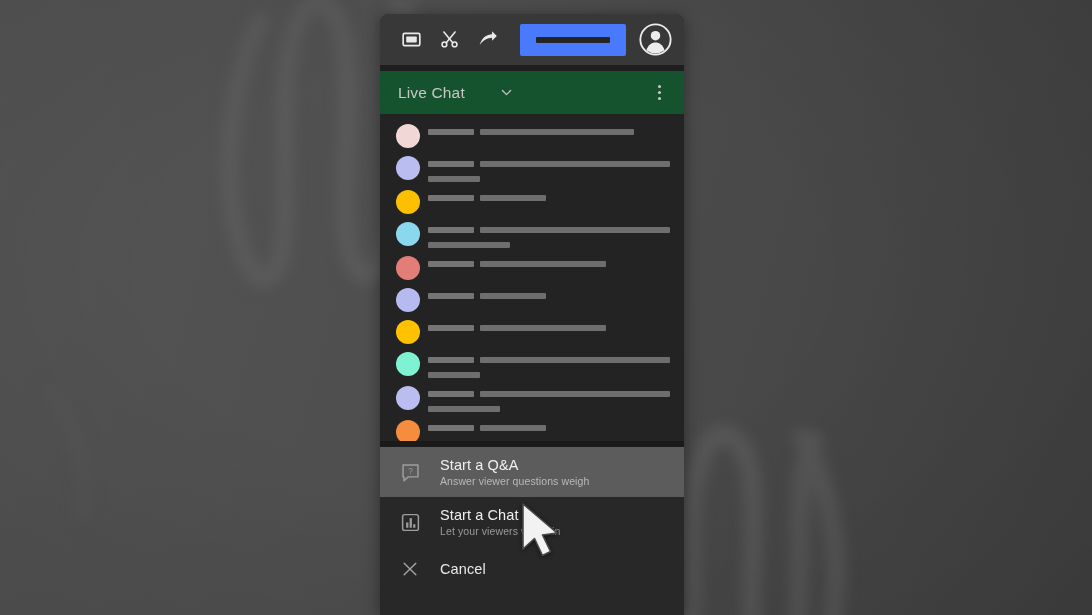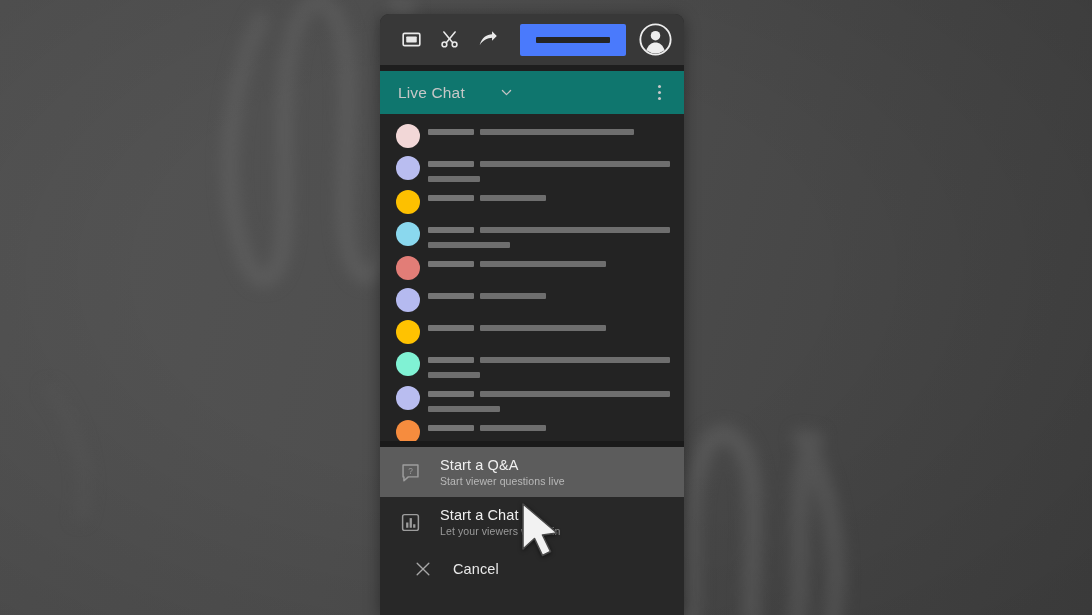--- a/index.html
+++ b/index.html
@@ -222,21 +222,20 @@
     letter-spacing: 0.1px;
   }
   .menu-item.highlighted .menu-sub { color: #b9b9b9; }
   #cancel-item {
     display: flex;
     align-items: center;
     height: 44px;
     padding-left: 16px;
     box-sizing: border-box;
     margin-top: 0px;
-    margin-left: 13px;
   }
   #cancel-label {
     margin-left: 16px;
     color: #e8e8e8;
     font-size: 14.5px;
     letter-spacing: 0.1px;
   }
 
   
   #mouse-cursor {
@@ -309,21 +308,21 @@
         <svg width="33" height="33" viewBox="0 0 34 34" aria-hidden="true">
           <circle cx="17" cy="17" r="15.6" fill="none" stroke="#ededed" stroke-width="1.9"></circle>
           <circle cx="17" cy="13.1" r="4.9" fill="#ededed"></circle>
           <path d="M7.6 28.2 C 9.2 22.6, 13.0 20.0, 17 20.0 C 21.0 20.0, 24.8 22.6, 26.4 28.2 A 15.6 15.6 0 0 1 7.6 28.2 Z" fill="#ededed"></path>
         </svg>
       </div>
     </div>
 
     <div id="toolbar-shadow"></div>
 
-    <div id="chat-header" style="background: #0f766e; gap: 28px;">
+    <div id="chat-header" style="background: #14532d; gap: 28px;">
       <span id="chat-title" style="color: rgb(199, 199, 199);">Live Chat</span>
       <span id="chevron-down-icon">
         <svg width="13" height="13" viewBox="0 0 16 16" aria-hidden="true">
           <path d="M3 5.6 L 8 10.6 L 13 5.6" fill="none" stroke="#c3c3c3" stroke-width="1.6" stroke-linecap="round" stroke-linejoin="round"></path>
         </svg>
       </span>
       <span id="chat-header-spacer"></span>
       <span id="chat-overflow-button">
         <i></i>
         <i></i>
@@ -442,21 +441,21 @@
 
       <div class="menu-item highlighted" style="background: rgb(92, 92, 92);">
         <span class="menu-icon">
           <svg width="21" height="21" viewBox="0 0 24 24" aria-hidden="true">
             <path d="M3.5 3.5 H20.5 V17 H9.5 L4.5 21.5 V17 H3.5 Z" fill="none" stroke="#9d9d9d" stroke-width="1.7" stroke-linejoin="round"></path>
             <text x="12" y="13.6" font-family="Liberation Sans, sans-serif" font-size="9.5" fill="#9d9d9d" text-anchor="middle">?</text>
           </svg>
         </span>
         <span class="menu-text">
           <span class="menu-title">Start a Q&amp;A</span>
-          <span class="menu-sub">Start viewer questions live</span>
+          <span class="menu-sub">Answer viewer questions weigh</span>
         </span>
       </div>
 
       <div class="menu-item">
         <span class="menu-icon">
           <svg width="21" height="21" viewBox="0 0 24 24" aria-hidden="true">
             <rect x="3" y="3" width="18" height="18" rx="2.2" fill="none" stroke="#9d9d9d" stroke-width="1.7"></rect>
             <rect x="7" y="12" width="2.6" height="6" fill="#9d9d9d"></rect>
             <rect x="11" y="7" width="2.6" height="11" fill="#9d9d9d"></rect>
             <rect x="15" y="14" width="2.6" height="4" fill="#9d9d9d"></rect>

